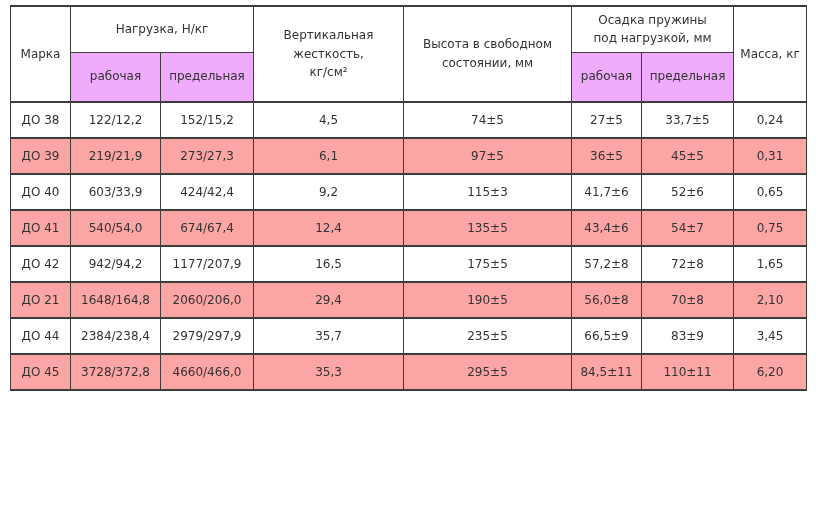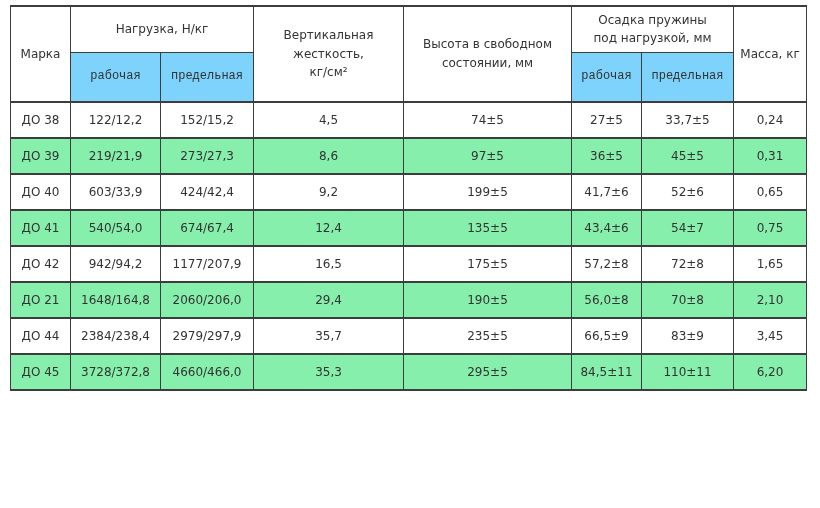--- a/index.html
+++ b/index.html
@@ -40,30 +40,29 @@
     overflow: hidden;
   }
   .spec-table thead th {
     white-space: pre-line;
     line-height: 1.55;
     background: #ffffff;
   }
   .spec-table thead tr.group-row { height: 46px; }
   .spec-table thead tr.sub-row   { height: 50px; }
   .spec-table thead th.sub {
-    background: #7dd3fc;
-    font-family: Liberation Mono, monospace;
+    background: #f0abfc;
   }
   .spec-table tbody tr { height: 36px; }
   .spec-table tbody td {
     border-top-width: 2px;
     background: #ffffff;
   }
   .spec-table tbody tr.stripe td {
-    background: #86efac;
+    background: #fca5a5;
   }
 </style>
 </head>
 <body>
 
 <div class="page">
   <table class="spec-table">
     <colgroup>
       <col style="width:60px">
       <col style="width:90px">
@@ -102,32 +101,32 @@
     <td>4,5</td>
     <td>74±5</td>
     <td>27±5</td>
     <td>33,7±5</td>
     <td>0,24</td>
   </tr>
         <tr class="stripe">
     <td>ДО 39</td>
     <td>219/21,9</td>
     <td>273/27,3</td>
-    <td>8,6</td>
+    <td>6,1</td>
     <td>97±5</td>
     <td>36±5</td>
     <td>45±5</td>
     <td>0,31</td>
   </tr>
         <tr>
     <td>ДО 40</td>
     <td>603/33,9</td>
     <td>424/42,4</td>
     <td>9,2</td>
-    <td>199±5</td>
+    <td>115±3</td>
     <td>41,7±6</td>
     <td>52±6</td>
     <td>0,65</td>
   </tr>
         <tr class="stripe">
     <td>ДО 41</td>
     <td>540/54,0</td>
     <td>674/67,4</td>
     <td>12,4</td>
     <td>135±5</td>

